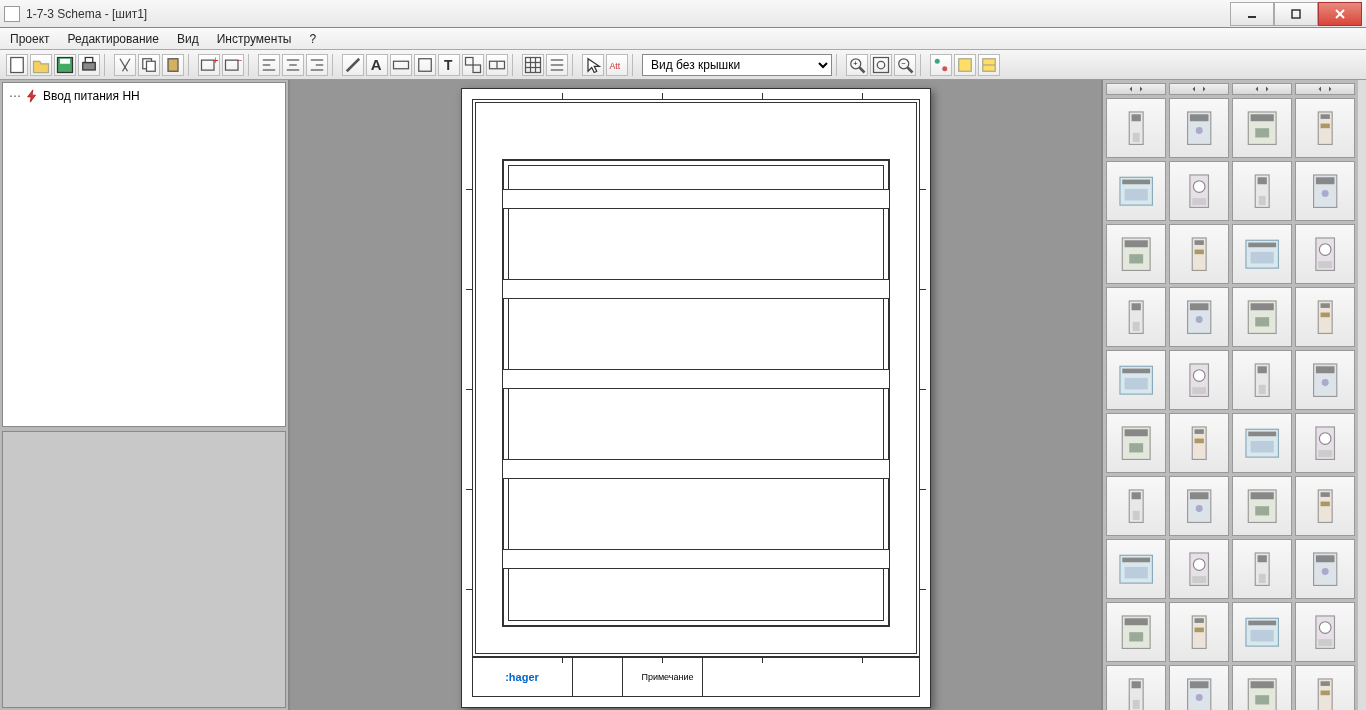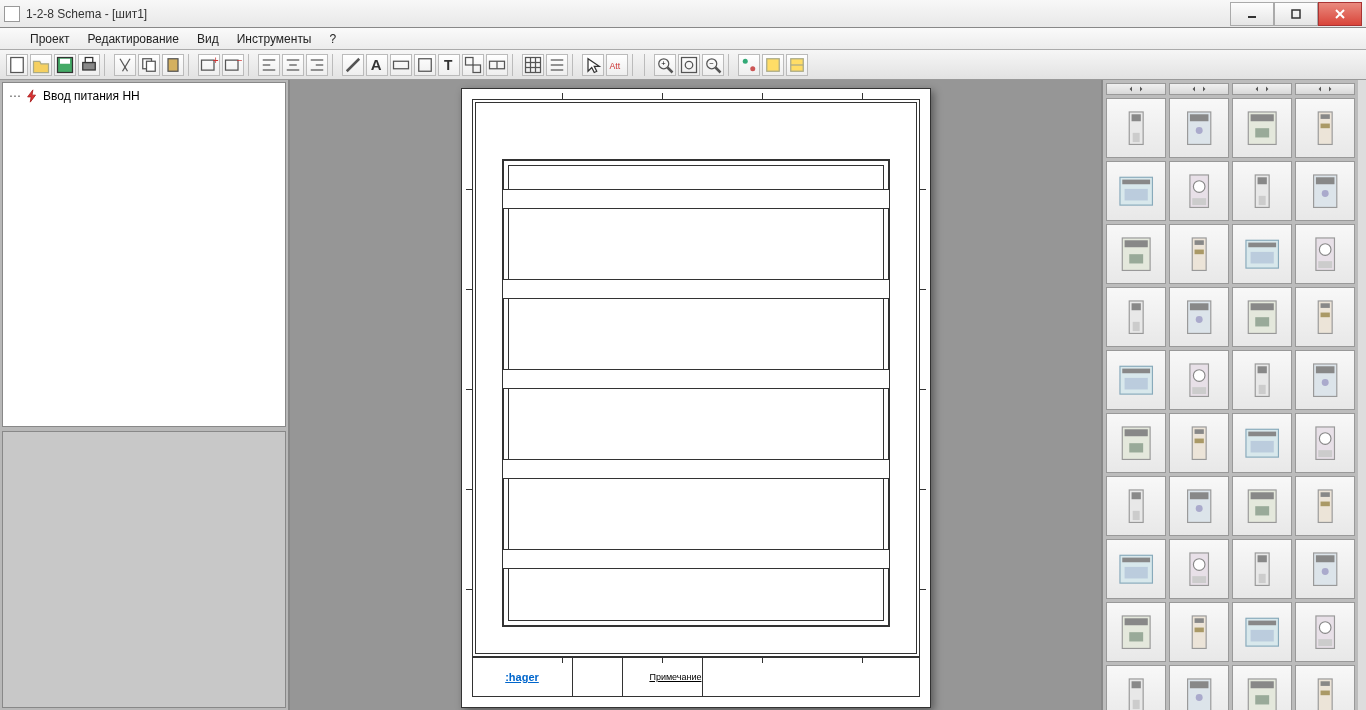--- a/index.html
+++ b/index.html
@@ -8,21 +8,21 @@
 
 .titlebar { height: 28px; background: linear-gradient(#f8f8f8, #e8e8e8); border-bottom: 1px solid #888; display: flex; align-items: center; padding: 0 4px; }
 .titlebar .app-icon { width: 16px; height: 16px; background: #fff; border: 1px solid #999; margin-right: 6px; }
 .titlebar .title-text { flex: 1; color: #333; font-size: 12px; }
 .titlebar .win-controls { display: flex; gap: 0; }
 .win-btn { width: 44px; height: 24px; display: flex; align-items: center; justify-content: center; border: 1px solid #aaa; background: linear-gradient(#fdfdfd,#e5e5e5); cursor: pointer; }
 .win-btn.close { background: linear-gradient(#e98a7e,#d9453a); color: #fff; border-color: #a33; }
 .win-btn svg { width: 12px; height: 12px; }
 
 
-.menubar { height: 22px; background: linear-gradient(#fafafa,#ececec); border-bottom: 1px solid #aaa; display: flex; align-items: center; padding: 0 22px; gap: 2px; }
+.menubar { height: 22px; background: linear-gradient(#fafafa,#ececec); border-bottom: 1px solid #aaa; display: flex; align-items: center; padding: 0 2px; gap: 2px; }
 .menu-item { padding: 2px 8px; cursor: pointer; font-size: 12px; color: #222; }
 
 
 .toolbar { height: 30px; background: linear-gradient(#f6f6f6,#e2e2e2); border-bottom: 1px solid #999; display: flex; align-items: center; padding: 0 6px; gap: 2px; }
 .tool-btn { width: 22px; height: 22px; border: 1px solid #bbb; background: linear-gradient(#fff,#eee); display: flex; align-items: center; justify-content: center; cursor: pointer; }
 .tool-sep { width: 6px; height: 22px; border-left: 1px solid #bbb; margin: 0 2px; }
 .tool-select { height: 22px; width: 190px; font-size: 12px; border: 1px solid #888; background: #fff; padding: 0 4px; }
 
 
 .main { display: flex; height: calc(710px - 28px - 22px - 30px); }
@@ -38,21 +38,21 @@
 .canvas-area { flex: 1; background: #969696; position: relative; overflow: auto; display: flex; justify-content: center; align-items: flex-start; padding: 8px 0; }
 .page { width: 470px; height: 620px; background: #fff; border: 1px solid #333; box-shadow: 3px 3px 8px rgba(0,0,0,.4); position: relative; }
 .page-frame { position: absolute; inset: 10px 10px 50px 10px; border: 1px solid #333; }
 .page-frame::before { content:''; position:absolute; inset:2px; border:1px solid #333; }
 
 .enclosure { position: absolute; left: 40px; right: 40px; top: 70px; bottom: 80px; border: 2px solid #333; }
 .enclosure::before { content:''; position:absolute; inset:4px; border:1px solid #333; }
 .rail { position: absolute; left: 40px; right: 40px; height: 20px; border: 1px solid #333; background: #fff; }
 
 .titleblock { position: absolute; left: 10px; right: 10px; bottom: 10px; height: 40px; border: 1px solid #333; display: flex; font-size: 9px; }
-.tb-cell { border-right: 1px solid #333; display: flex; flex-direction: column; justify-content: center; align-items: center; padding: 2px 0; text-decoration: underline; }
+.tb-cell { border-right: 1px solid #333; display: flex; flex-direction: column; justify-content: center; align-items: center; padding: 2px 8px; }
 .tb-cell:last-child { border-right: none; }
 .tb-brand { width: 100px; color: #0066cc; font-weight: bold; font-size: 11px; }
 
 
 .right-panel { width: 265px; background: #bcbcbc; border-left: 2px solid #888; display: flex; }
 .palette-scroll { width: 8px; background: #ddd; }
 .palette { flex: 1; padding: 3px; overflow-y: auto; }
 .palette-headers { display: flex; gap: 3px; margin-bottom: 3px; }
 .palette-header { flex: 1; height: 12px; background: linear-gradient(#f0f0f0,#d8d8d8); border: 1px solid #999; display: flex; align-items: center; justify-content: center; }
 .palette-header svg { width: 16px; height: 8px; }
@@ -62,21 +62,21 @@
 
 
 .tick-h { position:absolute; width:1px; height:6px; background:#333; }
 .tick-v { position:absolute; height:1px; width:6px; background:#333; }
 </style>
 </head>
 <body>
 
 <div class="titlebar">
   <div class="app-icon"></div>
-  <div class="title-text">1-2-8 Schema - [шит1]</div>
+  <div class="title-text">1-7-3 Schema - [шит1]</div>
   <div class="win-controls">
     <div class="win-btn">
         <svg viewBox="0 0 12 12">
           <line x1="2" y1="9" x2="10" y2="9" stroke="#333" stroke-width="2"></line>
         </svg>
       </div>
     <div class="win-btn">
         <svg viewBox="0 0 12 12">
           <rect x="2" y="2" width="8" height="8" fill="none" stroke="#333" stroke-width="1.5"></rect>
         </svg>
@@ -234,20 +234,23 @@
       <svg viewBox="0 0 16 16">
         <path d="M4 3l0 10 3-3 2 4 2-1-2-4 4 0z" fill="#fff" stroke="#333"></path>
       </svg>
     </div>
   <div class="tool-btn">
       <svg viewBox="0 0 16 16">
         <text x="2" y="11" font-size="7" fill="#c33">Att</text>
       </svg>
     </div>
   <div class="tool-sep"></div>
+  <select class="tool-select">
+    <option>Вид без крышки</option>
+  </select>
   <div class="tool-sep"></div>
   <div class="tool-btn">
       <svg viewBox="0 0 16 16">
         <circle cx="7" cy="7" r="4" fill="none" stroke="#555"></circle>
         <line x1="10" y1="10" x2="14" y2="14" stroke="#555" stroke-width="2"></line>
         <text x="5" y="9" font-size="6">+</text>
       </svg>
     </div>
   <div class="tool-btn">
       <svg viewBox="0 0 16 16">

